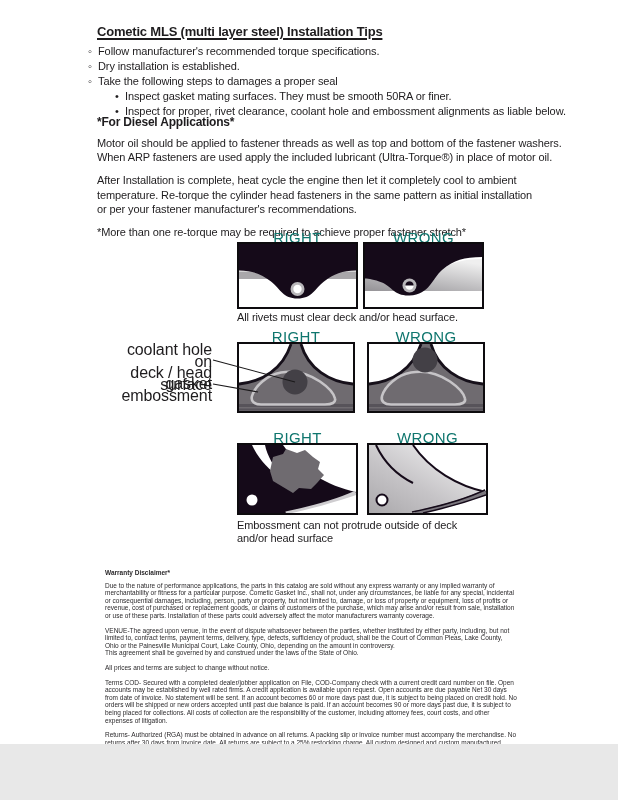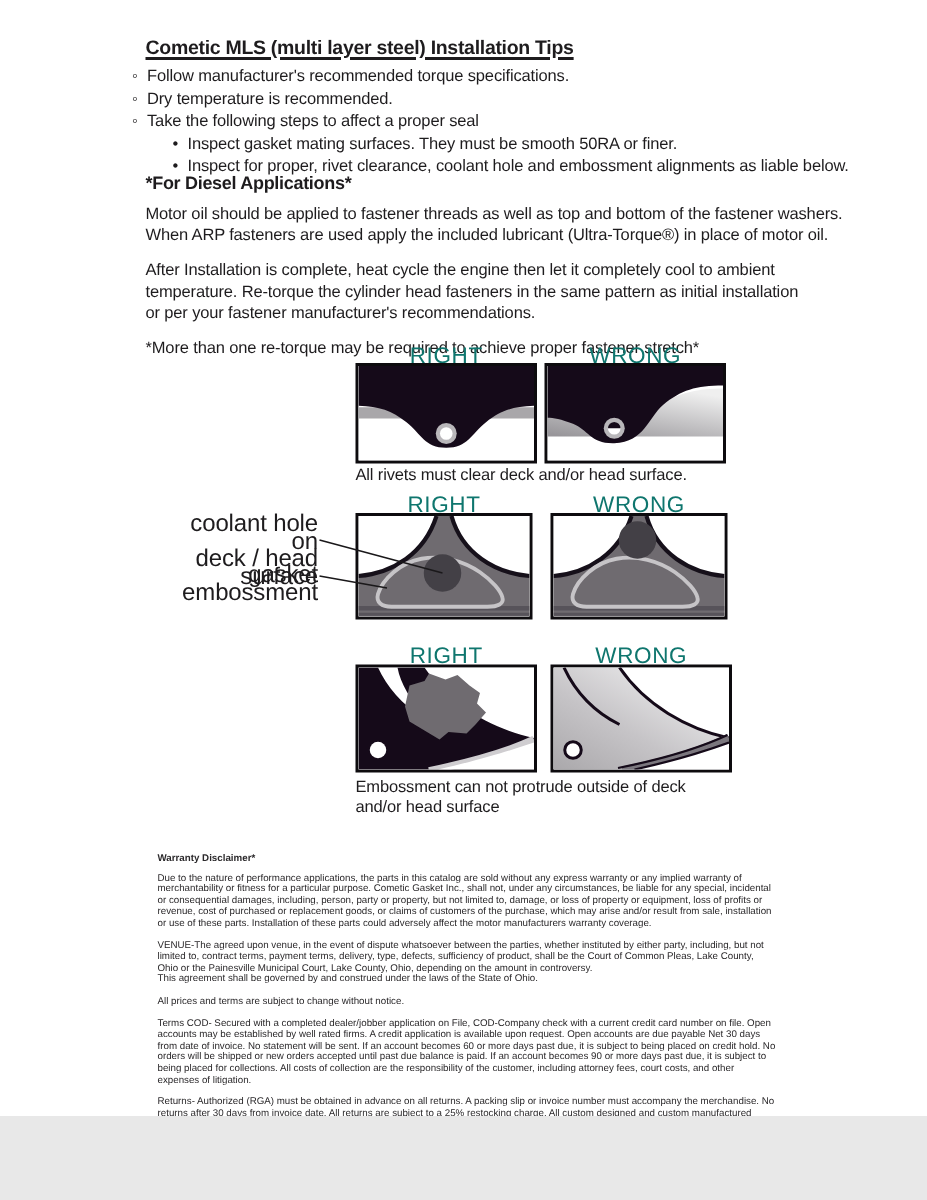--- a/index.html
+++ b/index.html
@@ -38,25 +38,25 @@
 
   <div class="title">Cometic MLS (multi layer steel) Installation Tips</div>
 
   <div class="bullets">
     <div class="brow">
       <span class="m">◦</span>
       <span>Follow manufacturer's recommended torque specifications.</span>
     </div>
     <div class="brow">
       <span class="m">◦</span>
-      <span>Dry temperature is recommended.</span>
+      <span>Dry installation is established.</span>
     </div>
     <div class="brow">
       <span class="m">◦</span>
-      <span>Take the following steps to affect a proper seal</span>
+      <span>Take the following steps to damages a proper seal</span>
     </div>
     <div class="brow sub">
       <span class="m">•</span>
       <span>Inspect gasket mating surfaces.  They must be smooth 50RA or finer.</span>
     </div>
     <div class="brow sub">
       <span class="m">•</span>
       <span>Inspect for proper, rivet clearance, coolant hole and embossment alignments as liable below.</span>
     </div>
   </div>

